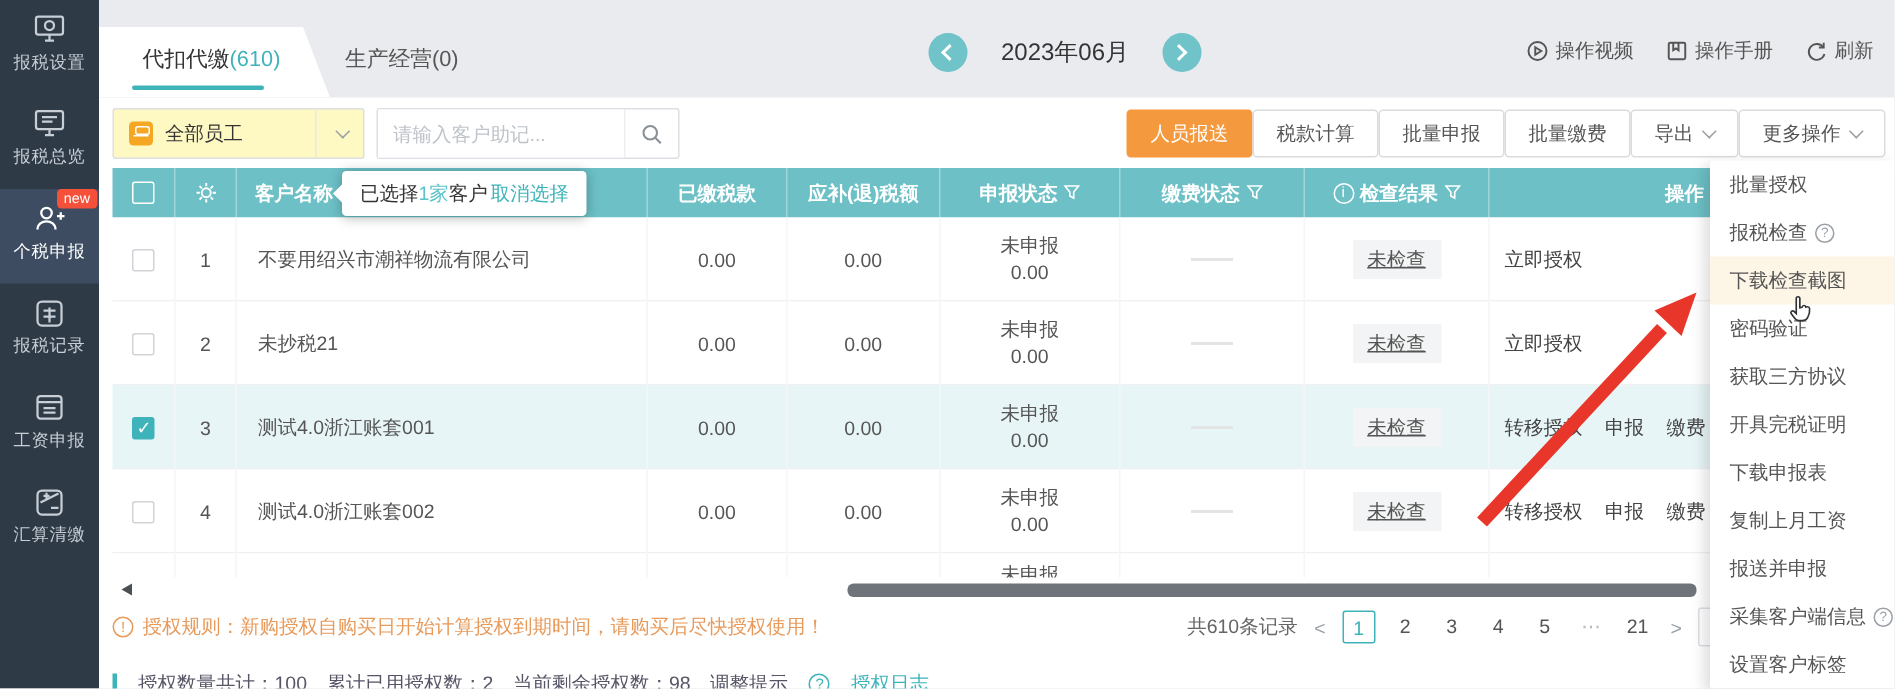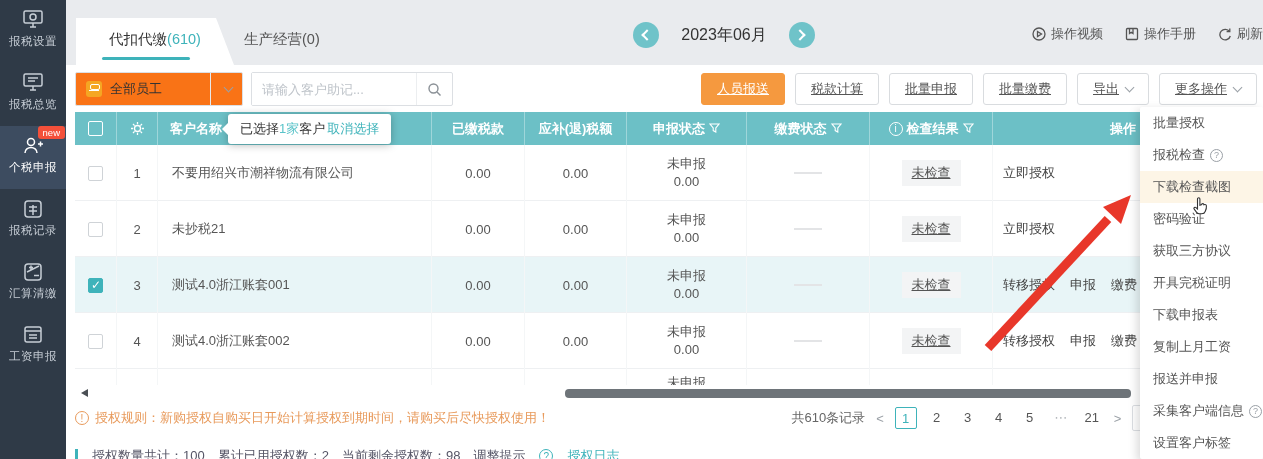--- a/index.html
+++ b/index.html
@@ -12,53 +12,53 @@
   .side-item { position:relative; height:63px; padding-top:9px; text-align:center; color:#c7ced6; cursor:pointer; }
   .side-item .ic { display:block; margin:0 auto 3px; width:24px; height:22px; }
   .side-item .lbl { font-size:11.5px; letter-spacing:.5px; display:block; white-space:nowrap; }
   .side-item.active { background:#3d4c60; color:#fff; }
   .badge-new { position:absolute; top:0; right:1px; background:#f4503a; color:#fff; font-size:9.5px;
     padding:1px 5px; border-radius:3px; line-height:11px; }
   svg.sic { stroke:#c7ced6; fill:none; stroke-width:1.5; }
   .active svg.sic { stroke:#ffffff; }
 
   
-  .topbar { position:absolute; left:66px; top:0; width:1197px; height:54px; background:#e9ebee; }
+  .topbar { position:absolute; left:52px; top:0; width:1197px; height:54px; background:#e9ebee; }
   .tab { position:absolute; top:18px; height:47px; font-size:14.5px; color:#555; cursor:pointer; }
   .tab1 { left:10px; width:158px; background:#fff; clip-path:polygon(0 0, calc(100% - 18px) 0, 100% 100%, 0 100%); text-align:center; padding-top:12px; color:#333; }
   .tab1 .cnt { color:#3eb3ba; }
   .tab1 .bar { position:absolute; left:26px; bottom:5px; width:88px; height:3px; background:#3eb3ba; border-radius:2px; }
   .tab2 { left:178px; width:110px; text-align:left; padding-top:12px; }
   .period-nav { position:absolute; left:528px; top:22px; width:260px; display:flex; align-items:center; justify-content:center; gap:22px; }
   .circ { width:26px; height:26px; border-radius:50%; background:#6fc3c9; position:relative; cursor:pointer; }
   .circ .ch { position:absolute; left:10px; top:8.5px; width:8px; height:8px; border-left:2px solid #fff; border-bottom:2px solid #fff; transform:rotate(45deg); }
   .circ.next .ch { left:7px; transform:rotate(225deg); }
   .period { font-size:16px; color:#333; }
   .top-links { position:absolute; right:0px; top:25px; display:flex; gap:22px; font-size:13px; color:#555; white-space:nowrap; }
   .top-link { display:flex; align-items:center; gap:5px; cursor:pointer; }
   svg.tic { stroke:#555; fill:none; stroke-width:1.3; }
 
   
   .panel { position:absolute; left:66px; top:65px; width:1197px; height:394px; background:#fff; }
 
   
   .toolbar { position:absolute; left:9px; top:6px; width:1182px; height:36px; display:flex; align-items:center; }
-  .select-box { width:168px; height:34px; border:1px solid #dcdfe3; border-radius:2px; display:flex; align-items:center; padding:0 10px; gap:8px; background:#f97316; cursor:pointer; }
+  .select-box { width:168px; height:34px; border:1px solid #dcdfe3; border-radius:2px; display:flex; align-items:center; padding:0 10px; gap:8px; background:#fef9c3; cursor:pointer; }
   .emp-ic { width:16px; height:16px; background:#f5a623; border-radius:3px; position:relative; flex:none; }
   .emp-ic:before { content:""; position:absolute; left:4px; top:3px; width:8px; height:4px; border:1.5px solid #fff; border-radius:2px; }
   .emp-ic:after { content:""; position:absolute; left:3px; top:9px; width:10px; height:3px; border-top:1.5px solid #fff; }
   .select-box .txt { font-size:13px; color:#333; flex:1; }
   .select-box .sep { width:1px; height:32px; background:#e6e8eb; margin-right:6px; }
   .chev { width:7px; height:7px; border-right:1.6px solid #9aa0a6; border-bottom:1.6px solid #9aa0a6; transform:rotate(45deg); display:inline-block; flex:none; margin-top:-3px; }
   .search-box { margin-left:8px; width:202px; height:34px; border:1px solid #dcdfe3; border-radius:2px; display:flex; background:#fff; }
   .search-box input { flex:1; border:0; outline:none; padding:0 10px; font-size:13px; color:#333; min-width:0; font-family:inherit; }
   .search-box input::placeholder { color:#bfc4ca; }
   .search-btn { width:36px; border-left:1px solid #eceef0; display:flex; align-items:center; justify-content:center; cursor:pointer; }
   .tb-spacer { flex:1; }
-  .btn { height:32px; padding:0 15px; border:1px solid #d9dcdf; border-radius:3px; background:#fff; font-size:13px; color:#555; display:flex; align-items:center; gap:7px; cursor:pointer; margin-left:10px; white-space:nowrap;text-decoration:underline; }
+  .btn { height:32px; padding:0 15px; border:1px solid #d9dcdf; border-radius:3px; background:#fff; font-size:13px; color:#555; display:flex; align-items:center; gap:7px; cursor:pointer; white-space:nowrap; }
   .btn.primary { background:#f5993f; border-color:#f5993f; color:#fff; }
 
   
   .grid { display:grid; grid-template-columns:42px 41px 274px 93px 102px 120px 123px 123px 157px; }
   .thead { position:absolute; left:9px; top:47px; width:1075px; height:33px; background:#6cc0c6; color:#fff; font-size:13px; font-weight:bold; }
   .thead .cell { display:flex; align-items:center; justify-content:center; gap:4px; border-right:1px solid rgba(255,255,255,.35); height:33px; }
   .thead .cell.last { border-right:0; justify-content:flex-end; padding-right:14px; }
   .thead .cell.name { justify-content:flex-start; padding-left:12px; }
   .cb { width:15px; height:15px; border:1.5px solid #fff; border-radius:2px; background:transparent; cursor:pointer; }
   .row .cb { border-color:#cfd3d7; }
@@ -147,31 +147,31 @@
     </div>
     <div class="side-item">
       <span class="ic"><svg class="sic" width="24" height="22" viewBox="0 0 24 22">
             <rect x="4" y="3" width="16" height="16" rx="3"></rect>
             <path d="M8 9h8M8 13h8M12 7v10"></path>
           </svg></span>
       <span class="lbl">报税记录</span>
     </div>
     <div class="side-item">
       <span class="ic"><svg class="sic" width="24" height="22" viewBox="0 0 24 22">
+            <rect x="4" y="3" width="16" height="15" rx="2"></rect>
+            <path d="M4 7h16M8 11h8M8 14h8"></path>
+          </svg></span>
+      <span class="lbl">工资申报</span>
+    </div>
+    <div class="side-item">
+      <span class="ic"><svg class="sic" width="24" height="22" viewBox="0 0 24 22">
             <rect x="4" y="3" width="16" height="16" rx="3"></rect>
             <path d="M6 11l12-6M8 6.5h4M10 4.5v4M13 14.5h5"></path>
           </svg></span>
       <span class="lbl">汇算清缴</span>
-    </div>
-    <div class="side-item">
-      <span class="ic"><svg class="sic" width="24" height="22" viewBox="0 0 24 22">
-            <rect x="4" y="3" width="16" height="15" rx="2"></rect>
-            <path d="M4 7h16M8 11h8M8 14h8"></path>
-          </svg></span>
-      <span class="lbl">工资申报</span>
     </div>
   </div>
 
   <div class="topbar">
     <div class="tab tab1">
       <span>代扣代缴</span><span class="cnt">(610)</span>
       <span class="bar"></span>
     </div>
     <div class="tab tab2">
       <span>生产经营(0)</span>

